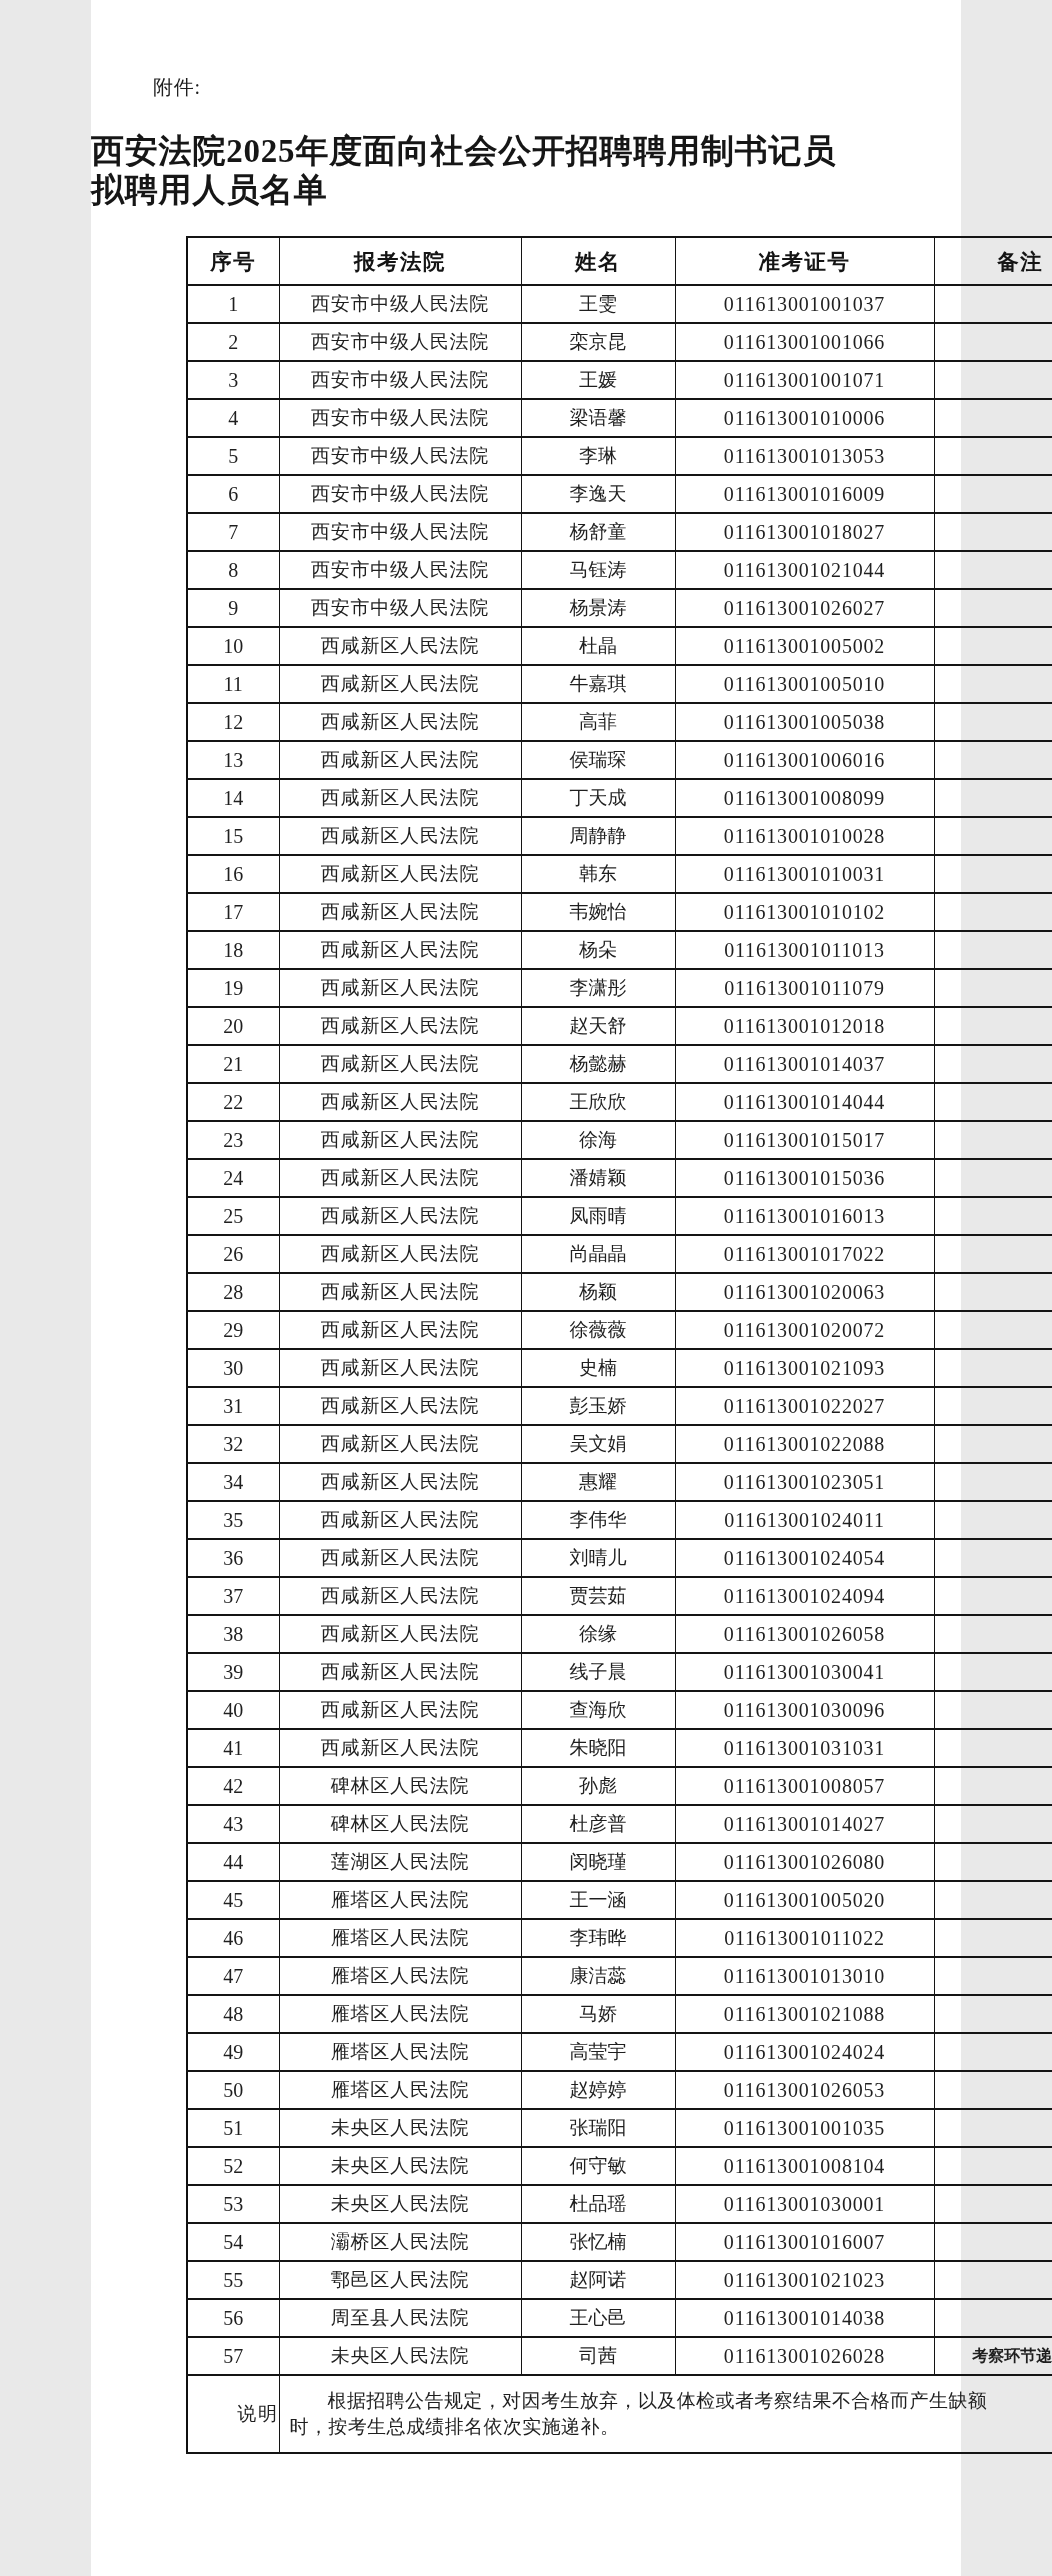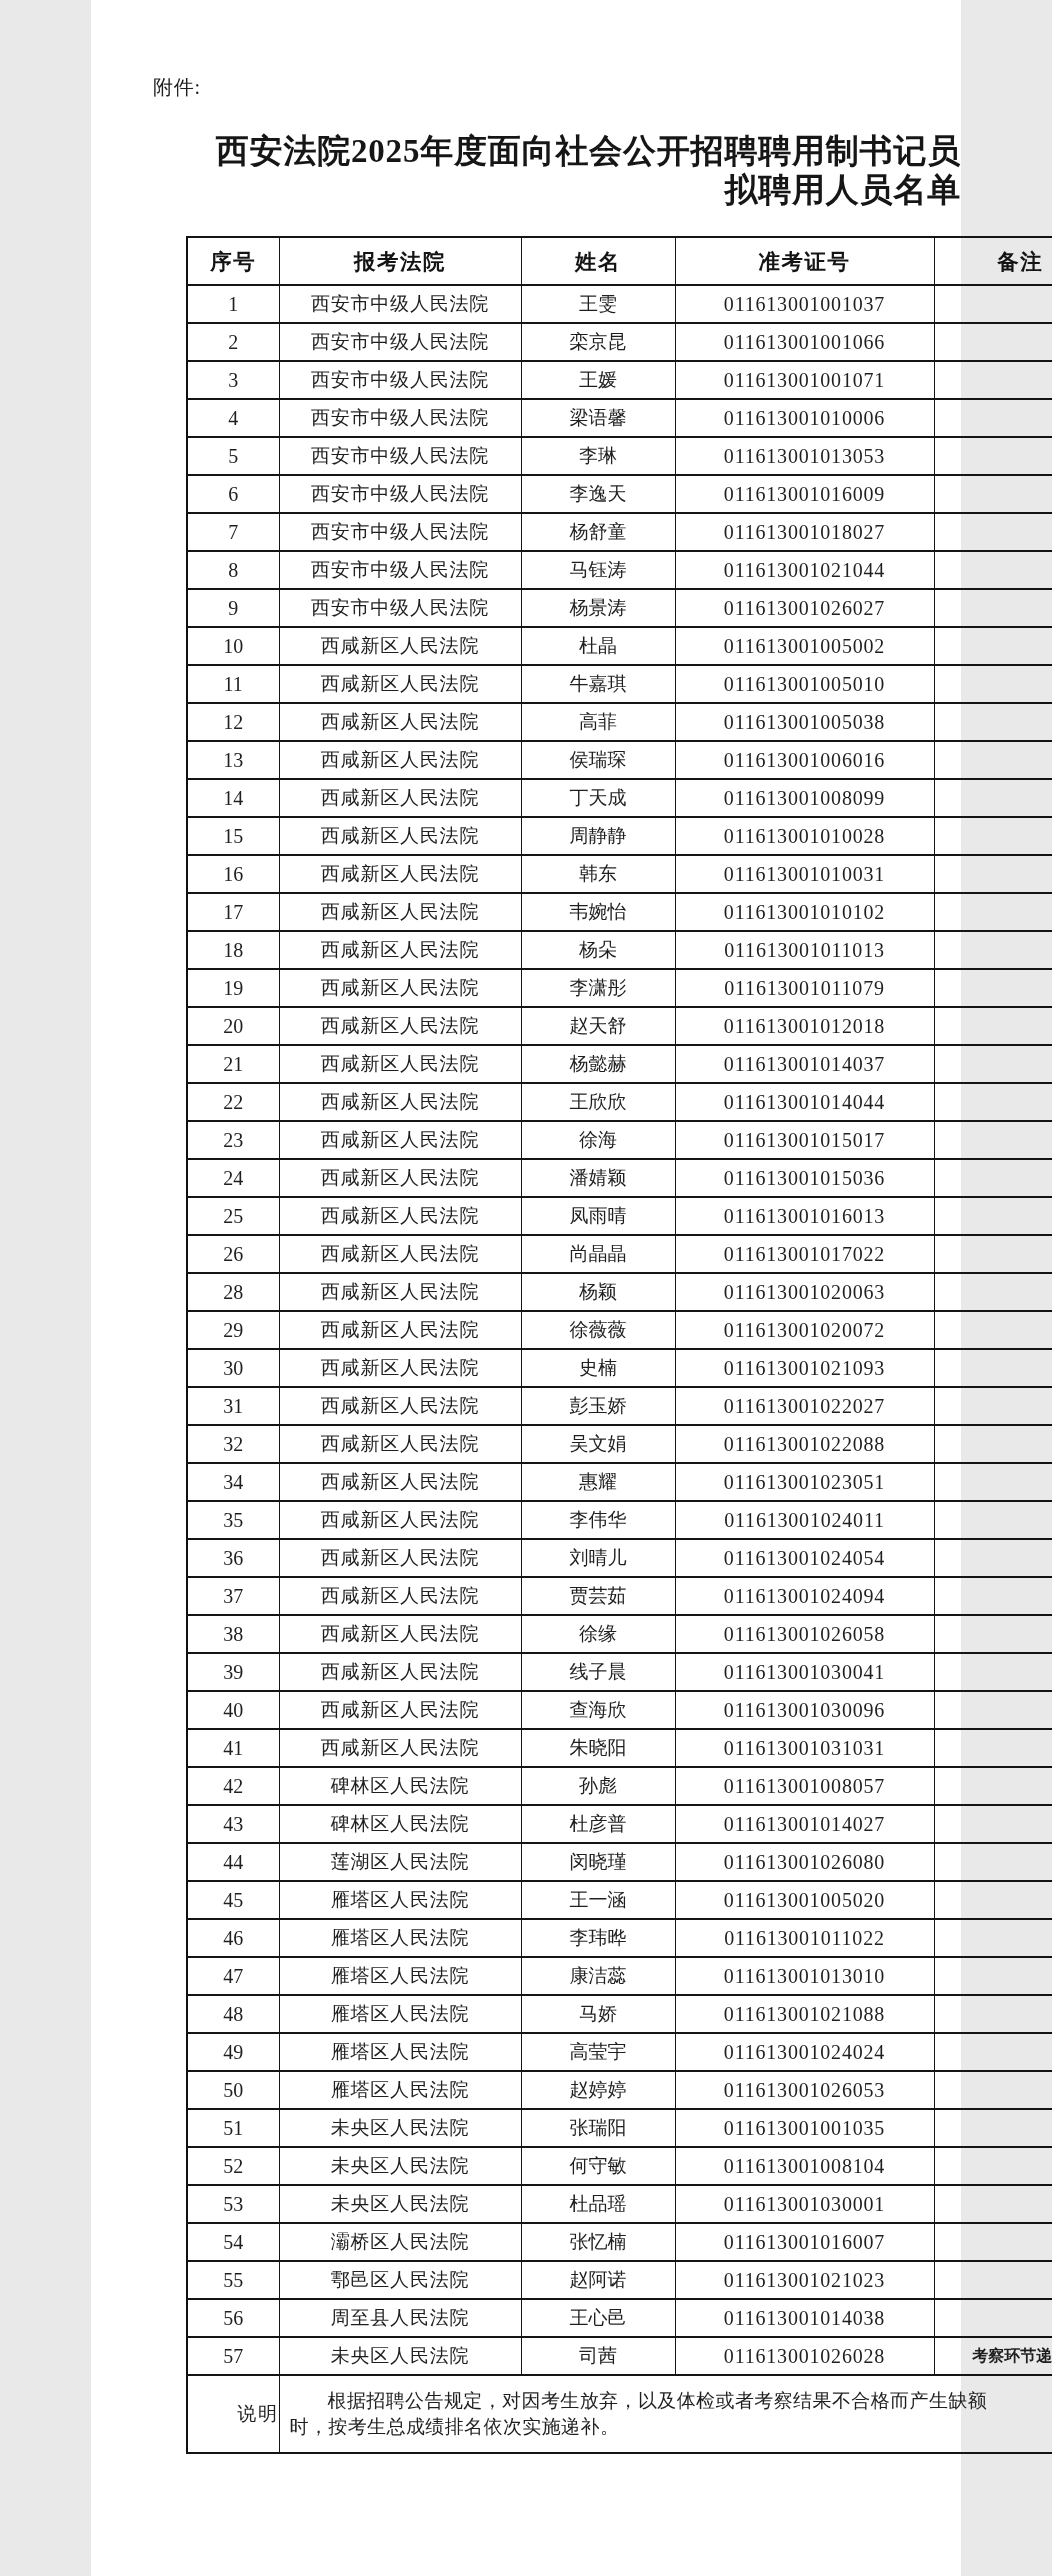--- a/index.html
+++ b/index.html
@@ -17,21 +17,21 @@
     left: 62px;
     top: 74px;
     font-size: 20px;
     letter-spacing: 0.8px;
   }
   .title-block {
     position: absolute;
     left: 0;
     top: 132px;
     width: 100%;
-    text-align: right;
+    text-align: left;
     font-weight: bold;
     font-size: 33px;
     line-height: 39px;
     color: #161616;
     letter-spacing: 0.8px;
   }
   .doc-table {
     position: absolute;
     left: 95px;
     top: 236px;

